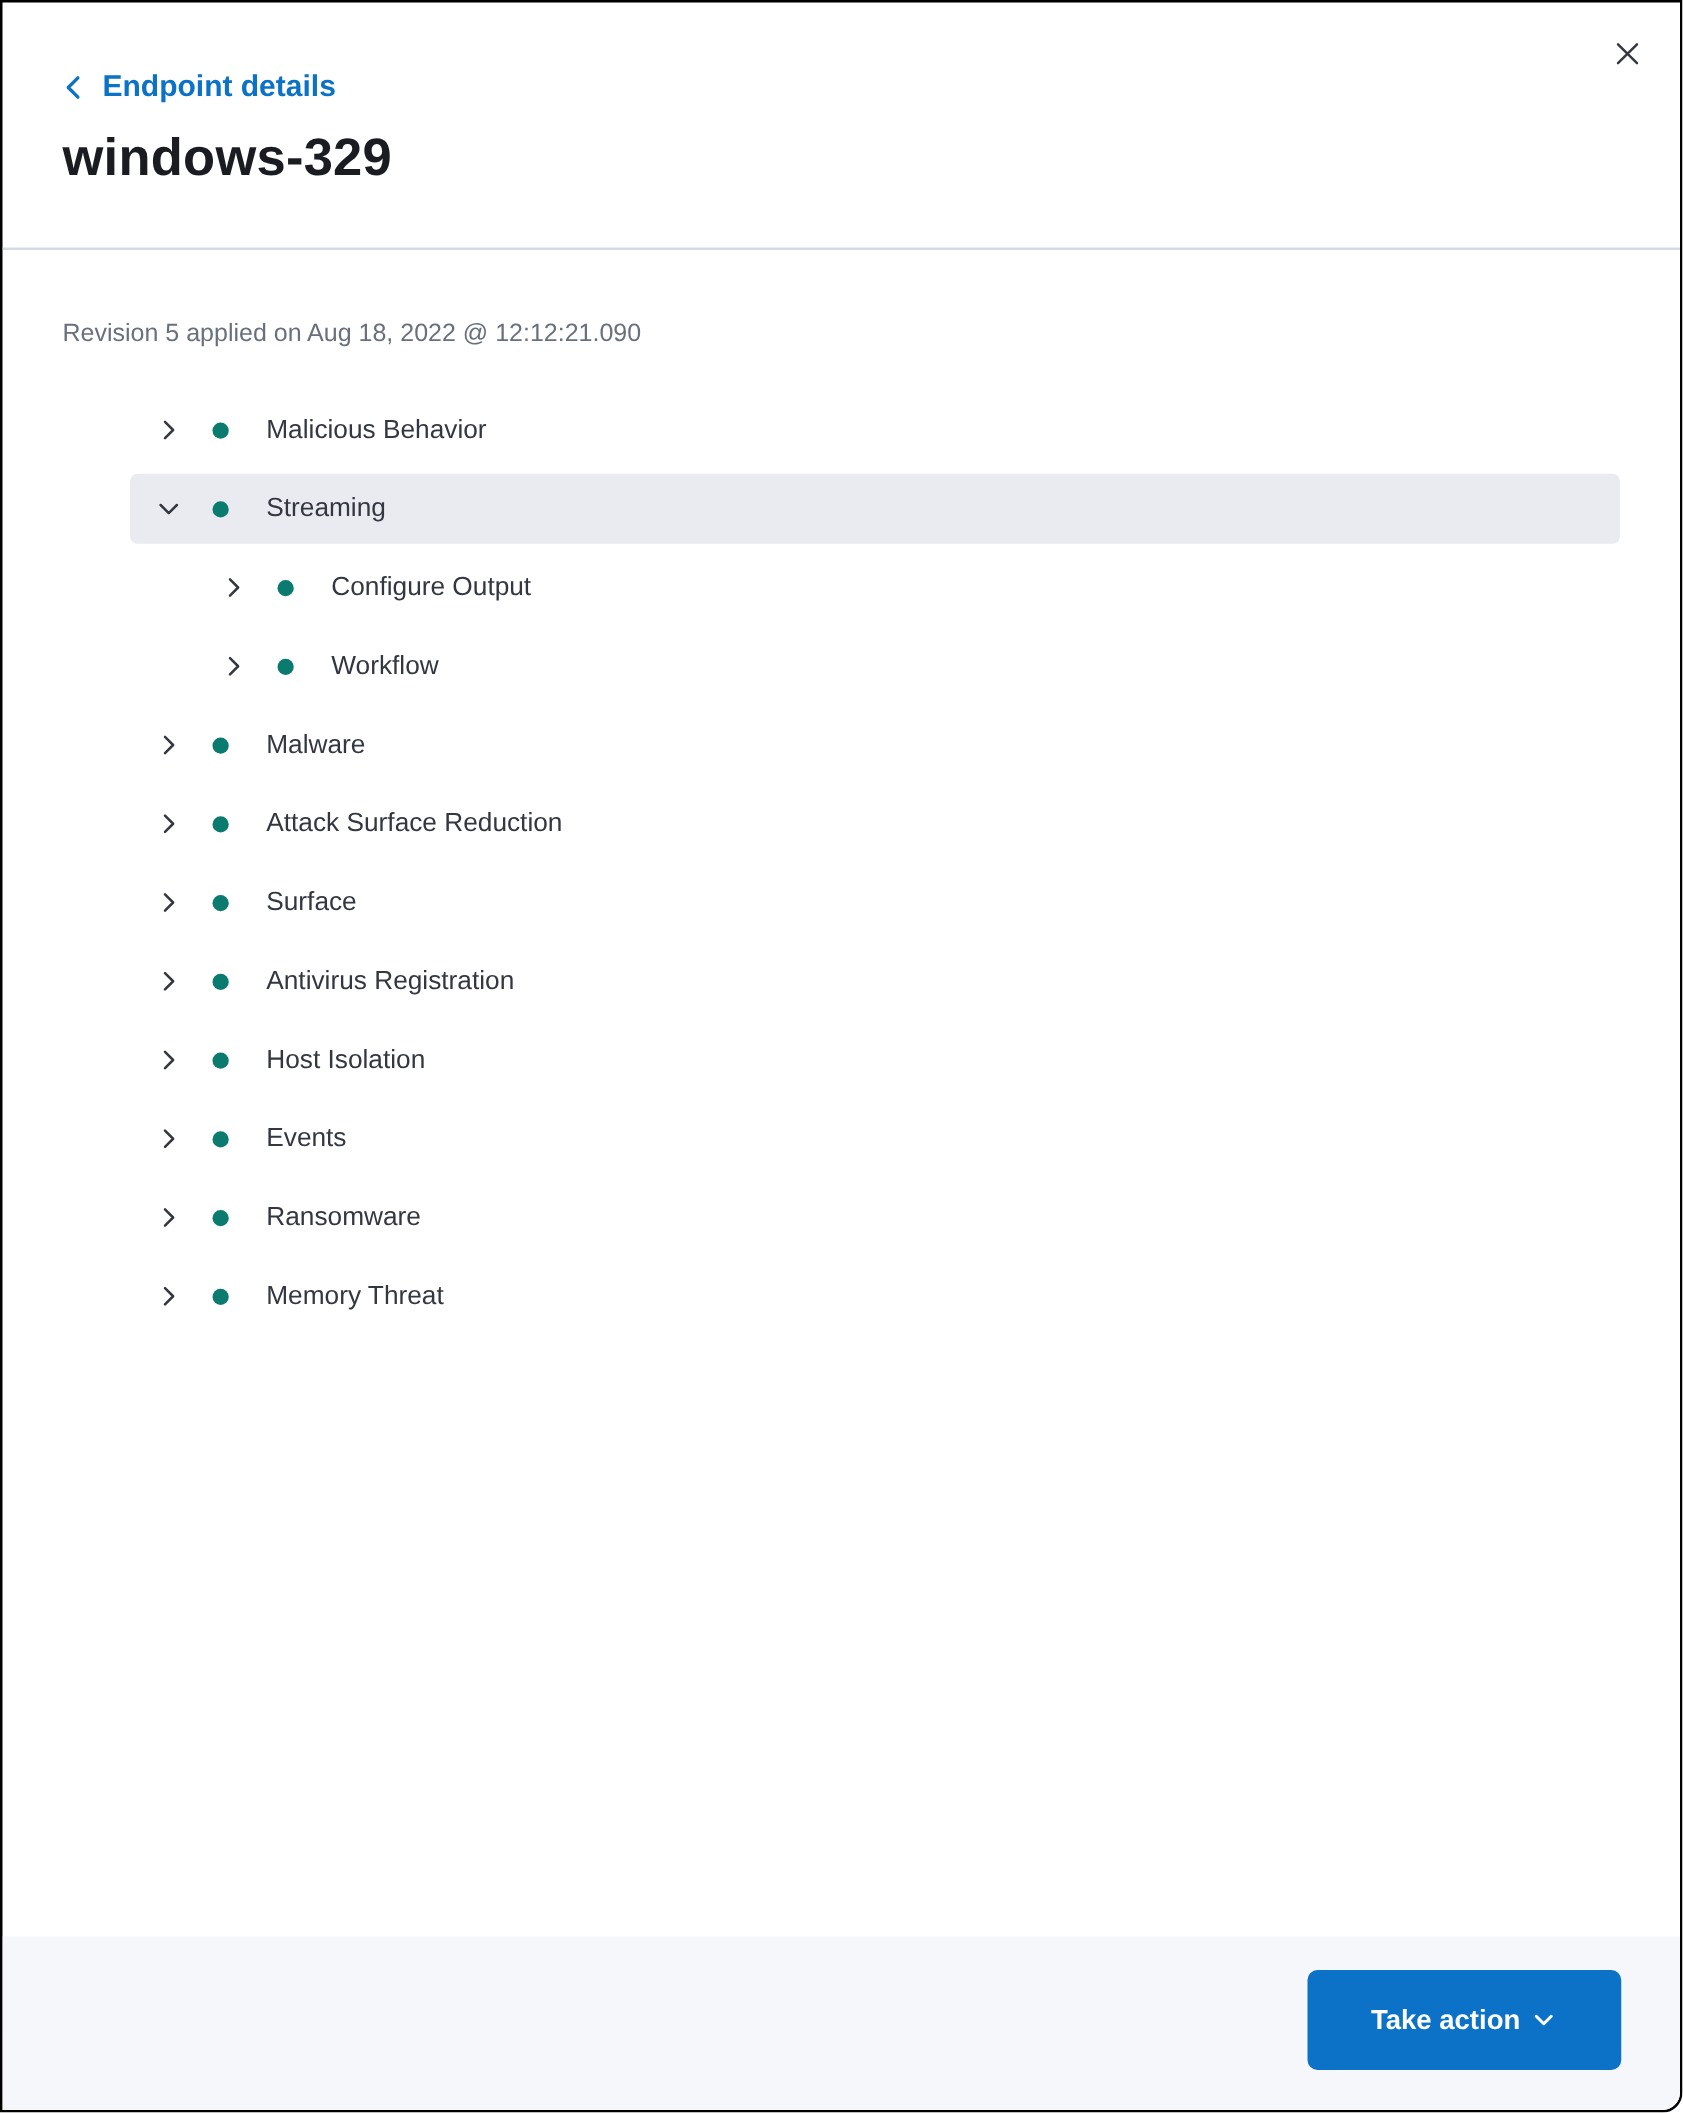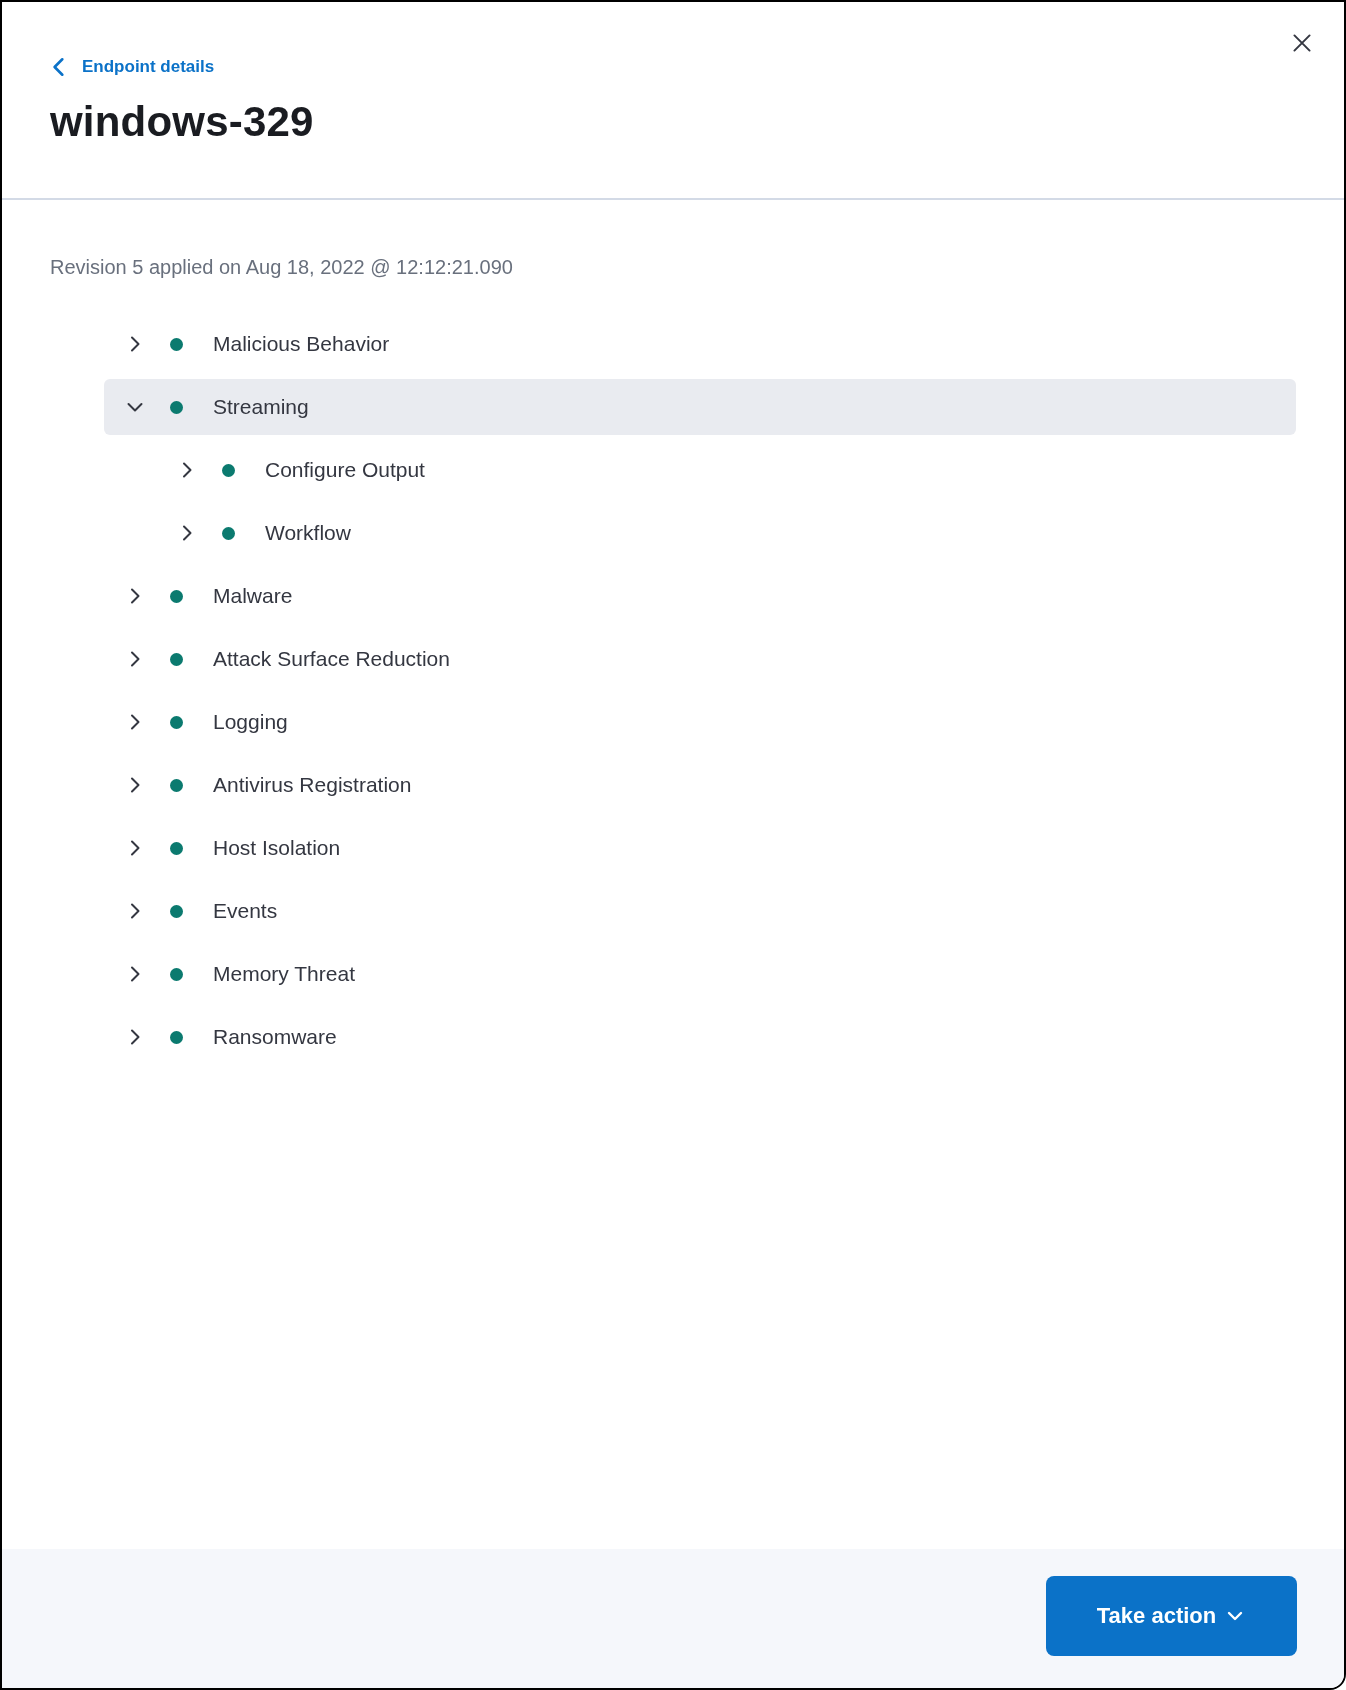--- a/index.html
+++ b/index.html
@@ -22,21 +22,21 @@
     position: relative;
     height: 198px;
     padding: 54px 48px 0 48px;
     border-bottom: 2px solid #d3dae6;
   }
   .back-link {
     display: inline-flex;
     align-items: center;
     gap: 14px;
     color: #0b72c8;
-    font-size: 17px;
+    font-size: 24px;
     font-weight: 700;
     cursor: pointer;
     text-decoration: none;
   }
   .back-link svg { display: block; }
   .page-title {
     margin-top: 16px;
     font-size: 42px;
     font-weight: 700;
     color: #1a1c21;
@@ -224,21 +224,21 @@
     <span class="row-label">Attack Surface Reduction</span>
   </div>
           <div class="tree-row level-1">
     <span class="chev">
       <svg class="right" width="20" height="22" viewBox="0 0 20 22" fill="none">
         <path d="M7 4.5 L13.5 11 L7 17.5" stroke="#343741" stroke-width="2" stroke-linecap="round" stroke-linejoin="round"></path>
       </svg>
 
     </span>
     <span class="dot"></span>
-    <span class="row-label">Logging</span>
+    <span class="row-label">Surface</span>
   </div>
           <div class="tree-row level-1">
     <span class="chev">
       <svg class="right" width="20" height="22" viewBox="0 0 20 22" fill="none">
         <path d="M7 4.5 L13.5 11 L7 17.5" stroke="#343741" stroke-width="2" stroke-linecap="round" stroke-linejoin="round"></path>
       </svg>
 
     </span>
     <span class="dot"></span>
     <span class="row-label">Antivirus Registration</span>
@@ -264,31 +264,31 @@
     <span class="row-label">Events</span>
   </div>
           <div class="tree-row level-1">
     <span class="chev">
       <svg class="right" width="20" height="22" viewBox="0 0 20 22" fill="none">
         <path d="M7 4.5 L13.5 11 L7 17.5" stroke="#343741" stroke-width="2" stroke-linecap="round" stroke-linejoin="round"></path>
       </svg>
 
     </span>
     <span class="dot"></span>
+    <span class="row-label">Ransomware</span>
+  </div>
+          <div class="tree-row level-1">
+    <span class="chev">
+      <svg class="right" width="20" height="22" viewBox="0 0 20 22" fill="none">
+        <path d="M7 4.5 L13.5 11 L7 17.5" stroke="#343741" stroke-width="2" stroke-linecap="round" stroke-linejoin="round"></path>
+      </svg>
+
+    </span>
+    <span class="dot"></span>
     <span class="row-label">Memory Threat</span>
-  </div>
-          <div class="tree-row level-1">
-    <span class="chev">
-      <svg class="right" width="20" height="22" viewBox="0 0 20 22" fill="none">
-        <path d="M7 4.5 L13.5 11 L7 17.5" stroke="#343741" stroke-width="2" stroke-linecap="round" stroke-linejoin="round"></path>
-      </svg>
-
-    </span>
-    <span class="dot"></span>
-    <span class="row-label">Ransomware</span>
   </div>
         </div>
     </div>
   </div>
 
   <div class="footer">
     <button class="take-action-btn">
       <span>Take action</span>
       <span>
         <svg width="22" height="22" viewBox="0 0 22 22" fill="none">

